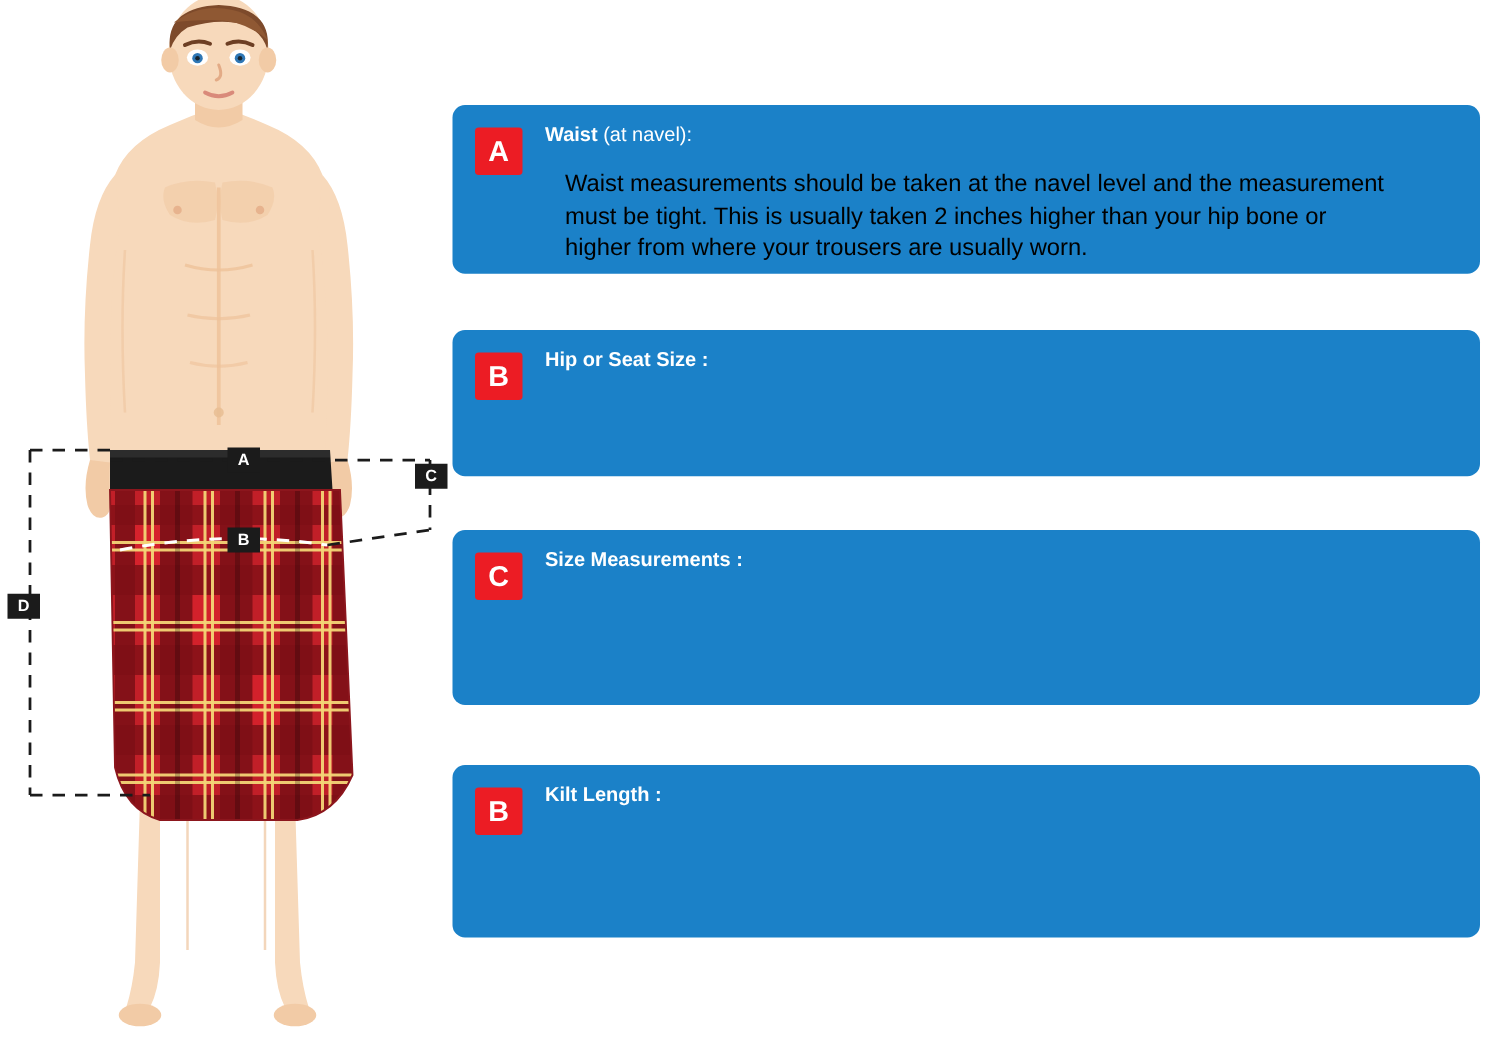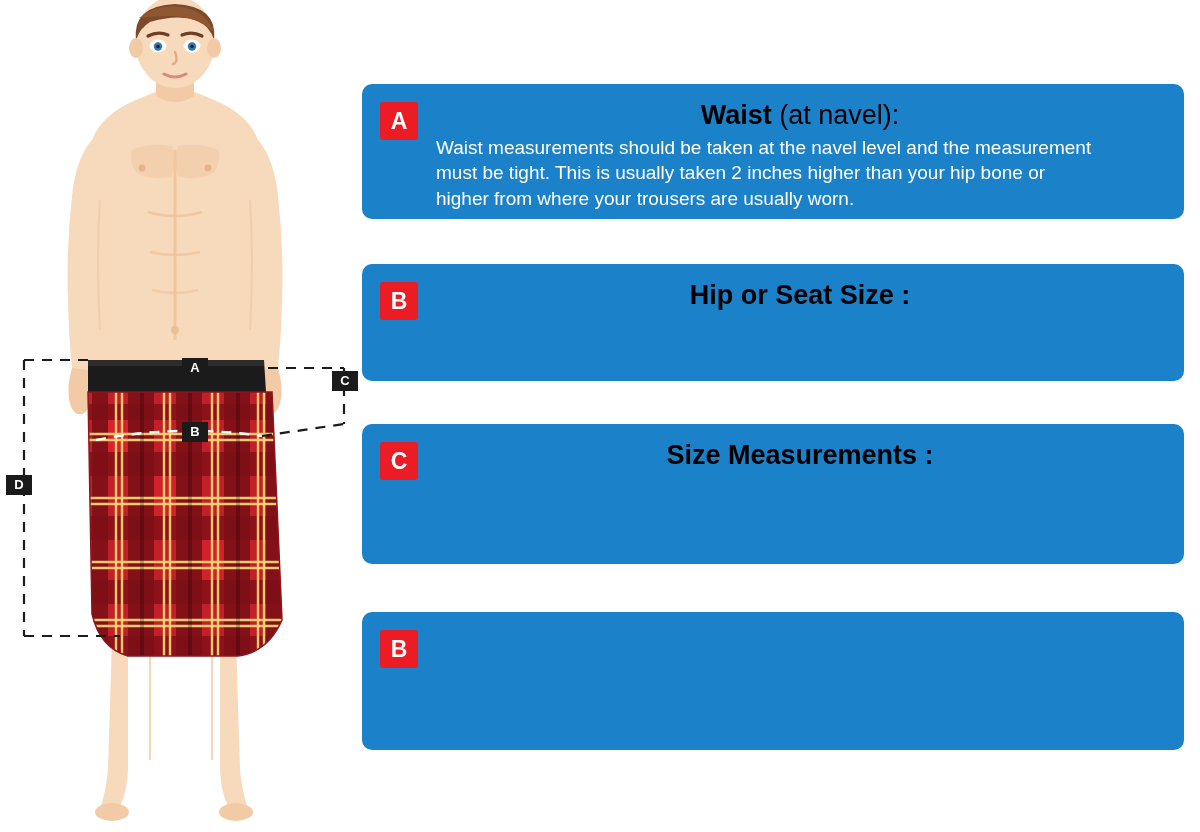--- a/index.html
+++ b/index.html
@@ -77,35 +77,34 @@
     text-align: center;
     border-radius: 3px;
     margin-top: 4px;
     margin-right: 18px;
   }
   .card-body {
     flex: 1 1 auto;
     color: #ffffff;
   }
   .card-title {
-    font-size: 27px;
+    font-size: 16px;
     font-weight: bold;
     line-height: 1.32;
     margin: 0 0 1px 0;
-    color: #000000;
-    text-align: center;
+    color: #ffffff;
   }
   .card-title .light {
     font-weight: normal;
   }
   .card-text {
     font-size: 19px;
     line-height: 1.34;
-    color: #ffffff;
-    margin: 0;
+    color: #000000;
+    margin: 16px;
     white-space: pre-line;
   }
 
   #card-0 { top: 84px;  height: 135px; }
   #card-1 { top: 264px; height: 117px; }
   #card-2 { top: 424px; height: 140px; }
   #card-3 { top: 612px; height: 138px; }
 </style>
 </head>
 <body>
@@ -274,17 +273,18 @@
     <div class="card" id="card-2">
       <div class="badge">C</div>
       <div class="card-body">
         <div class="card-title"><span>Size Measurements :</span><span class="light"></span></div>
       </div>
     </div>
 
     <div class="card" id="card-3">
       <div class="badge">B</div>
       <div class="card-body">
+        <div class="card-title"><span>Kilt Length :</span><span class="light"></span></div>
       </div>
     </div>
 
   </div>
 </div>
 
 </body></html>

